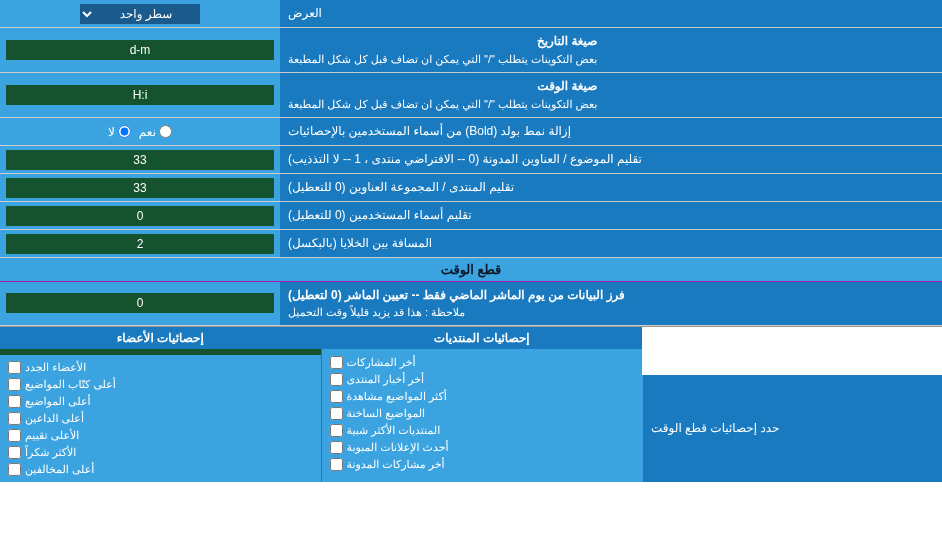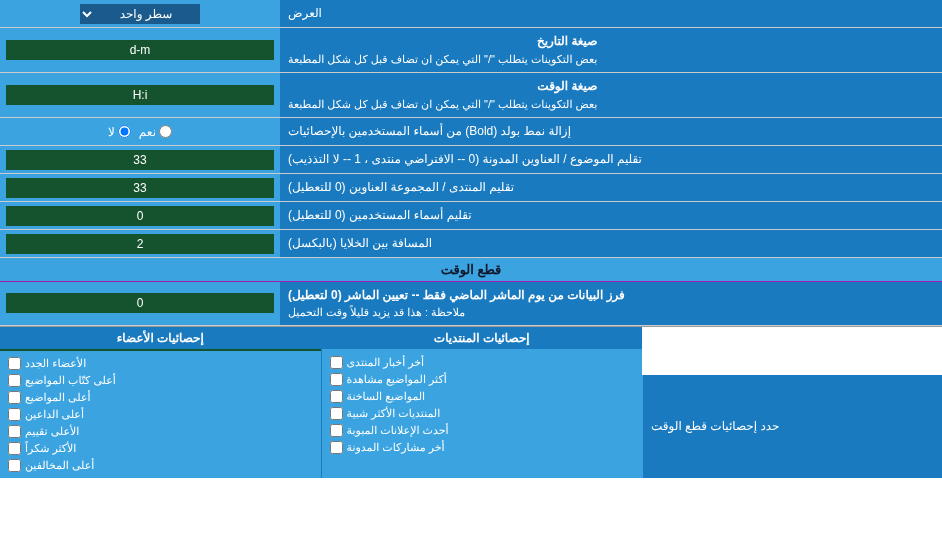--- a/index.html
+++ b/index.html
@@ -222,20 +222,24 @@
     <div style="width:300px; background:#1a7abf; color:#fff; padding:6px 8px; display:flex; align-items:center; justify-content:flex-end; font-size:12px; border-left:1px solid #3aa3e0;margin-top:48px;">
       <span>حدد إحصائيات قطع الوقت</span>
     </div>
 
     <div style="flex:1; background:#3aa3e0;">
       <div style="background:#1a7abf; color:#fff; font-weight:bold; text-align:center; padding:4px; font-size:12px; border-bottom:1px solid #3aa3e0;">
         <span>إحصائيات المنتديات</span>
       </div>
       <div style="padding:4px 8px;">
         <div class="checkbox-item">
+            <span>أخر المشاركات</span>
+            <input type="checkbox" style="">
+          </div>
+        <div class="checkbox-item">
             <span>أخر أخبار المنتدى</span>
             <input type="checkbox" style="">
           </div>
         <div class="checkbox-item">
             <span>أكثر المواضيع مشاهدة</span>
             <input type="checkbox" style="">
           </div>
         <div class="checkbox-item">
             <span>المواضيع الساخنة</span>
             <input type="checkbox" style="">
@@ -249,21 +253,21 @@
             <input type="checkbox" style="">
           </div>
         <div class="checkbox-item">
             <span>أخر مشاركات المدونة</span>
             <input type="checkbox" style="">
           </div>
       </div>
     </div>
 
     <div style="flex:1; background:#3aa3e0; border-right:1px solid #1a7abf;">
-      <div style="background:#1a7abf; color:#fff; font-weight:bold; text-align:center; padding:4px; font-size:12px; border-bottom:2px solid #14532d;">
+      <div style="background:#1a7abf; color:#fff; font-weight:bold; text-align:center; padding:4px; font-size:12px; border-bottom:6px solid #14532d;">
         <span>إحصائيات الأعضاء</span>
       </div>
       <div style="padding:4px 8px;">
         <div class="checkbox-item">
             <span>الأعضاء الجدد</span>
             <input type="checkbox" style="">
           </div>
         <div class="checkbox-item">
             <span>أعلى كتّاب المواضيع</span>
             <input type="checkbox" style="">

